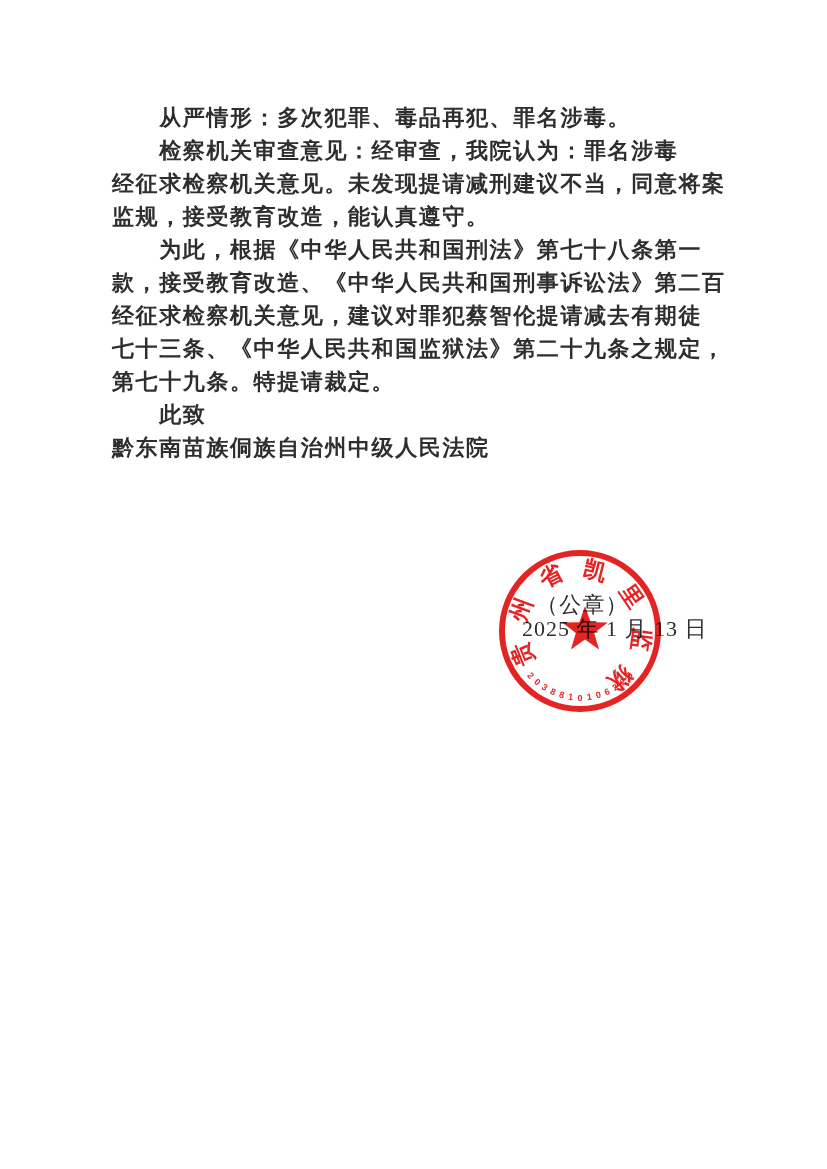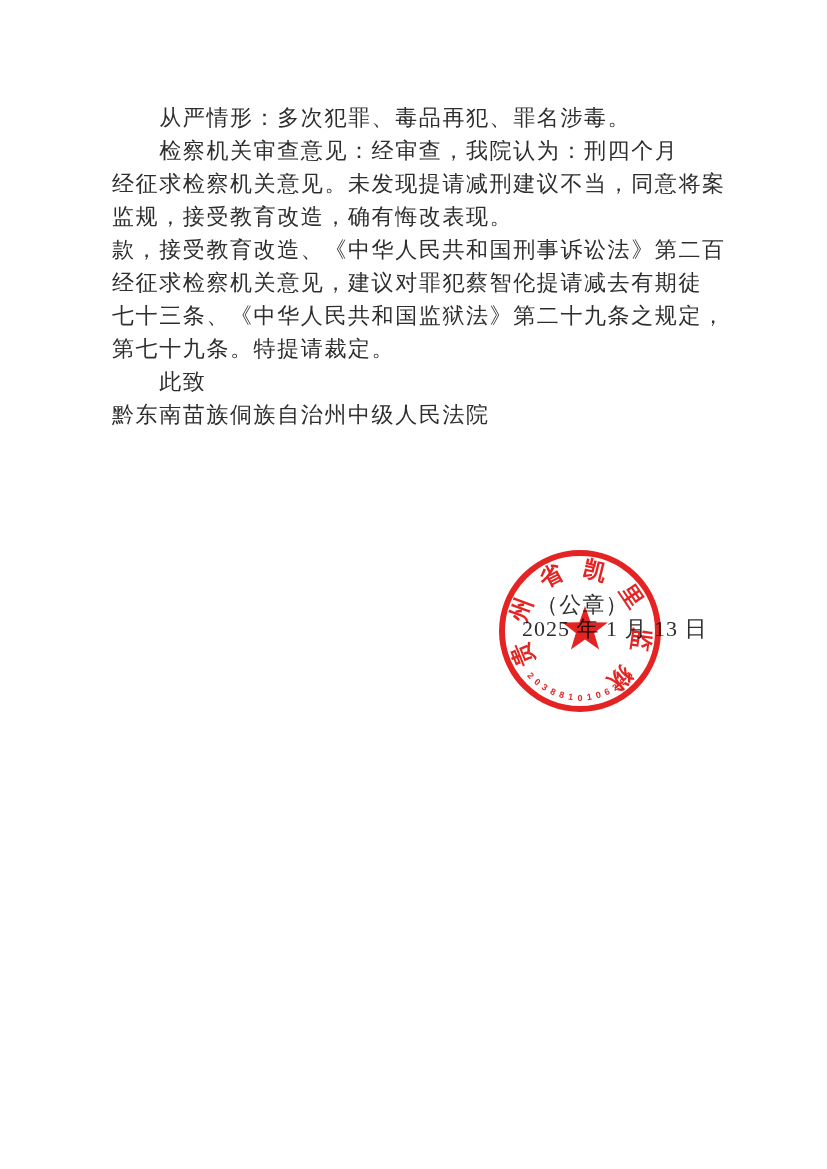--- a/index.html
+++ b/index.html
@@ -14,21 +14,21 @@
 
   
   .doc-body{
     position:absolute;
     left:112px;top:101px;width:610px;
     font-size:22px;line-height:33px;
     letter-spacing:1.6px;
     color:#2e2e2e;
     text-align:left;
   }
-  .doc-line{white-space:nowrap;}
+  .doc-line{white-space:nowrap;font-weight:bold;}
 
   
   .seal-note{
     position:absolute;left:536px;top:590px;
     font-size:22px;letter-spacing:1.2px;color:#2e2e2e;white-space:nowrap;
   }
   .doc-date{
     position:absolute;left:522px;top:614px;
     font-size:22px;letter-spacing:1px;color:#2e2e2e;white-space:nowrap;
   }
@@ -61,23 +61,24 @@
     transform:translate(-50%,-50%);
   }
 </style>
 </head>
 <body>
 
 <div class="page">
 
   <div class="doc-body">
     <div class="doc-line">　　从严情形：多次犯罪、毒品再犯、罪名涉毒。</div>
-    <div class="doc-line">　　检察机关审查意见：经审查，我院认为：刑四个月</div>
+    <div class="doc-line">　　检察机关审查意见：经审查，我院认为：罪名涉毒</div>
     <div class="doc-line">经征求检察机关意见。未发现提请减刑建议不当，同意将案</div>
-    <div class="doc-line">监规，接受教育改造，确有悔改表现。</div>
+    <div class="doc-line">监规，接受教育改造，能认真遵守。</div>
+    <div class="doc-line">　　为此，根据《中华人民共和国刑法》第七十八条第一</div>
     <div class="doc-line">款，接受教育改造、《中华人民共和国刑事诉讼法》第二百</div>
     <div class="doc-line">经征求检察机关意见，建议对罪犯蔡智伦提请减去有期徒</div>
     <div class="doc-line">七十三条、《中华人民共和国监狱法》第二十九条之规定，</div>
     <div class="doc-line">第七十九条。特提请裁定。</div>
     <div class="doc-line">　　此致</div>
     <div class="doc-line">黔东南苗族侗族自治州中级人民法院</div>
   </div>
 
   <div class="seal-note">（公章）</div>
   <div class="doc-date">2025 年 1 月 13 日</div>

